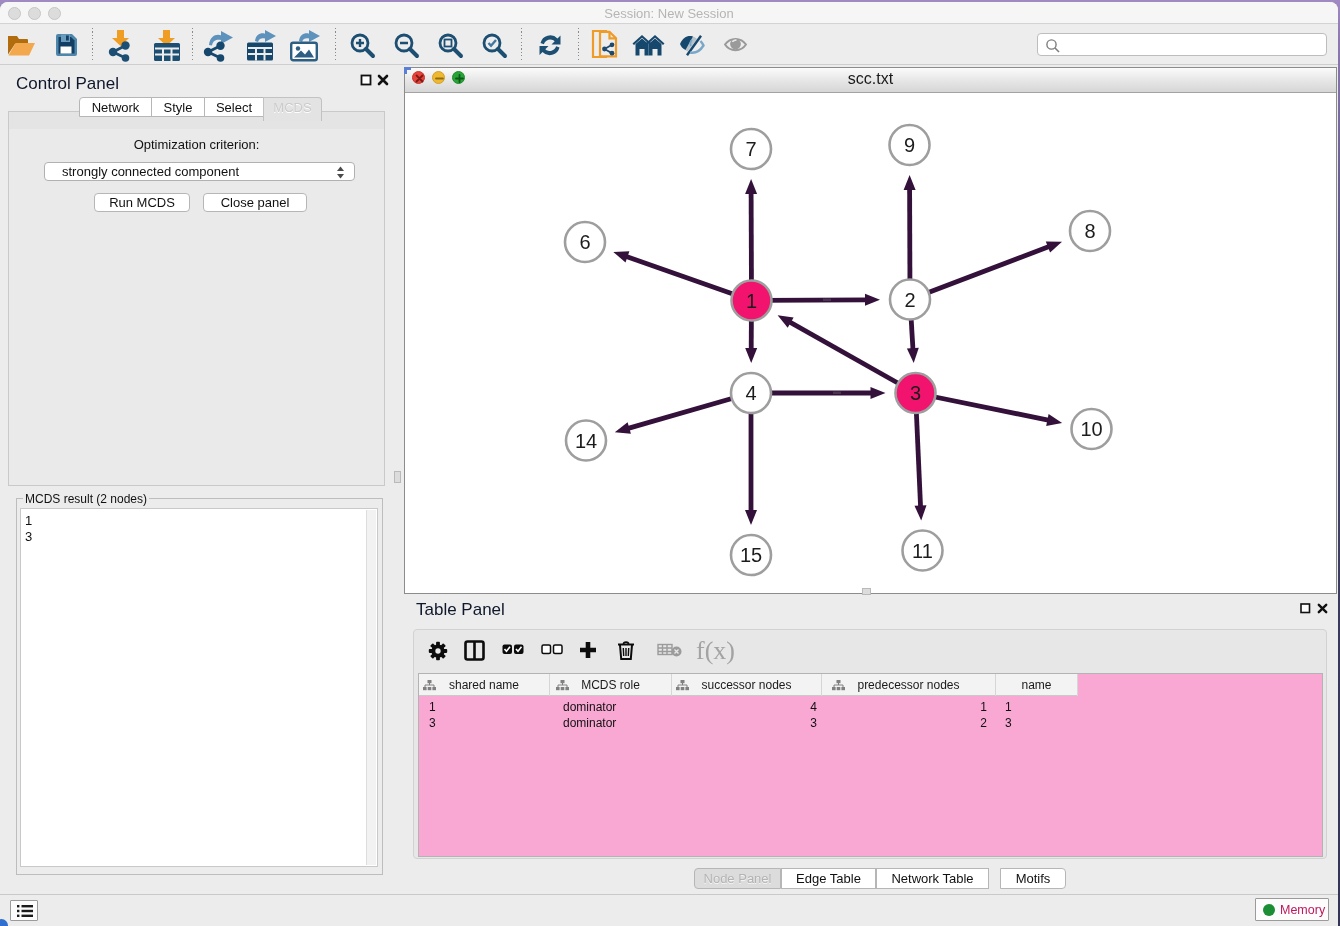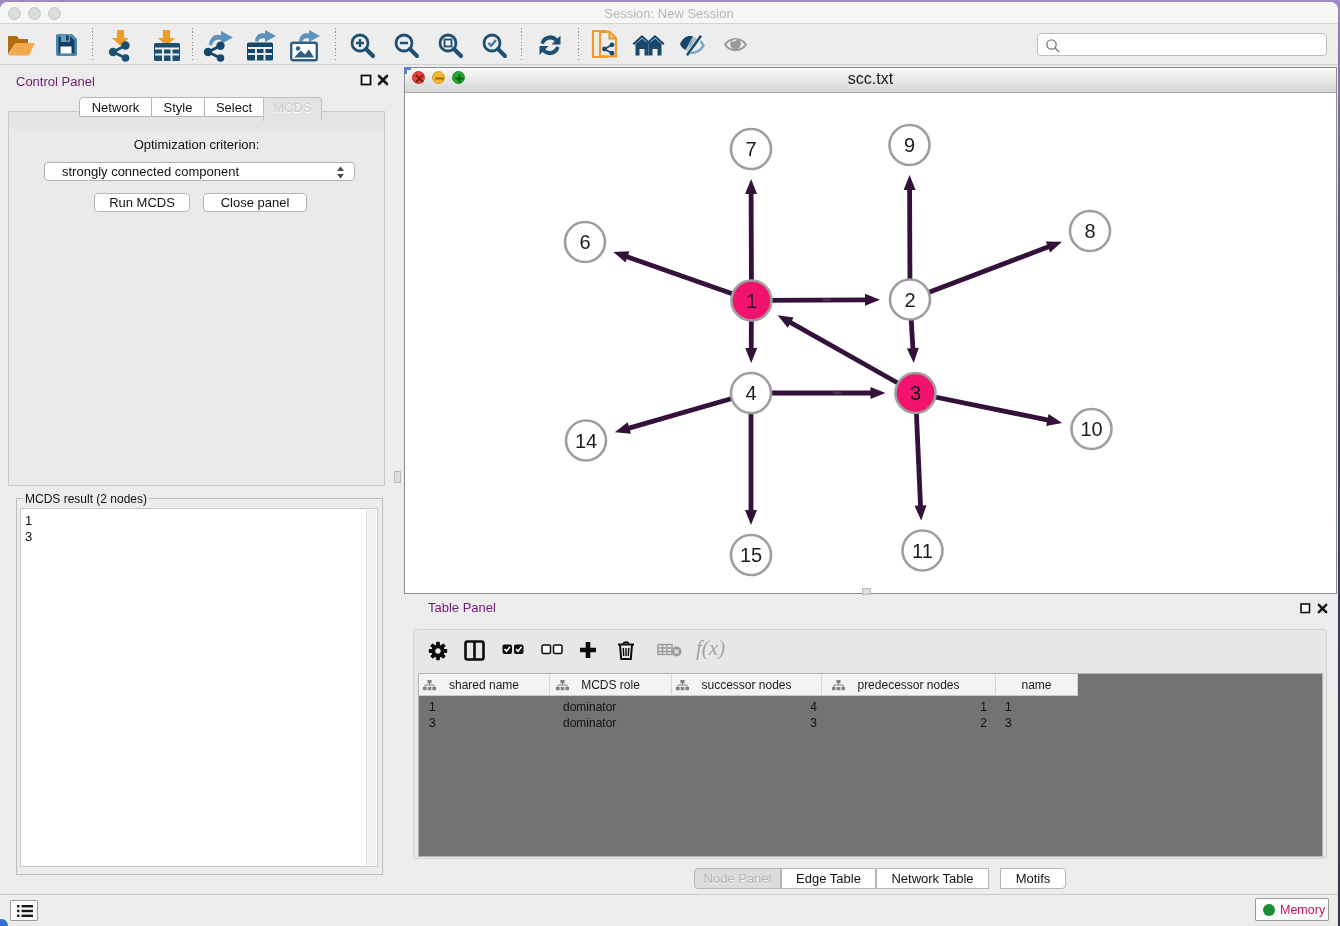--- a/index.html
+++ b/index.html
@@ -6,36 +6,36 @@
 .abs{position:absolute}
 #win{position:absolute;left:0;top:2px;width:1338px;height:924px;background:#ececec;border-radius:8px 8px 0 0;overflow:hidden}
 #titlebar{position:absolute;left:0;top:0;width:100%;height:22px;background:#f6f6f6;border-bottom:1px solid #d3d3d3}
 .tl{position:absolute;top:5px;width:13px;height:13px;border-radius:50%;background:#dcdcdc;border:1px solid #c6c6c6}
 #title{position:absolute;top:4px;width:100%;text-align:center;font-size:13px;color:#b5b5b5}
 #toolbar{position:absolute;left:0;top:23px;width:100%;height:40px;background:#ededed;border-bottom:1px solid #cecece}
 .sep{position:absolute;top:3px;height:34px;width:1px;background:repeating-linear-gradient(#8a8a8a 0 1.2px,transparent 1.2px 3.4px)}
 .ticon{position:absolute;top:0}
 #search{position:absolute;left:1037px;top:8px;width:290px;height:23px;background:#fff;border:1px solid #bdbdbd;border-radius:4px}
 #cp{position:absolute;left:0;top:63px;width:392px;height:830px}
-.ptitle{font-size:13px;color:#701a75}
+.ptitle{font-size:17px;color:#0f172a}
 .tab{position:absolute;top:0;height:20px;border:1px solid #b6b6b6;background:#fff;font-size:13px;color:#111;text-align:center;line-height:19px;z-index:3}
 #cbox{position:absolute;left:8px;top:46px;width:377px;height:375px;background:#eaeaea;border:1px solid #c9c9c9}
 #cbox .top{position:absolute;left:0;top:0;width:100%;height:17px;background:#e4e4e4}
 #dd{position:absolute;left:35px;top:50px;width:311px;height:19px;background:#fff;border:1px solid #b1b1b1;border-radius:4px;font-size:13px;color:#111;line-height:18px;padding-left:17px}
 .btn{position:absolute;top:81px;height:19px;background:#fff;border:1px solid #b6b6b6;border-radius:4px;font-size:13px;color:#111;text-align:center;line-height:18px}
 #fs{position:absolute;left:16px;top:433px;width:367px;height:377px;border:1px solid #bdbdbd}
 #fs .legend{position:absolute;left:6px;top:-7px;background:#ececec;font-size:12px;color:#111;padding:0 2px}
 #fs .inner{position:absolute;left:3px;top:9px;width:358px;height:359px;background:#fff;border:1px solid #c9c9c9}
 #fs .sbar{position:absolute;right:1px;top:1px;width:10px;height:355px;background:#f2f2f2;border-left:1px solid #ddd}
 #nw{position:absolute;left:404px;top:65px;width:933px;height:527px;border:1px solid #8c8c8c;background:#fff}
 #nwtitle{position:absolute;left:0;top:0;width:100%;height:25px;background:linear-gradient(#fbfbfb,#e9e9e9 45%,#d6d6d6);border-bottom:1px solid #a3a3a3;text-align:center;font-size:16px;color:#1a1a1a;line-height:21px}
 .mac{position:absolute;top:3px;width:13px;height:13px;border-radius:50%;line-height:13px;text-align:center}
 #tp{position:absolute;left:404px;top:595px;width:933px;height:298px}
 #tbox{position:absolute;left:9px;top:32px;width:914px;height:230px;background:#e7e7e7;border:1px solid #d2d2d2;border-radius:4px}
-#tbl{position:absolute;left:4px;top:43px;width:905px;height:184px;background:#737373;border:1px solid #b3b3b3}
+#tbl{position:absolute;left:4px;top:43px;width:905px;height:184px;background:#f9a8d4;border:1px solid #b3b3b3}
 #thead{position:absolute;left:0;top:0;width:659px;height:22px;background:#f3f3f3;border-bottom:1px solid #c9c9c9}
 .hcell{position:absolute;top:0;height:22px;border-right:1px solid #d6d6d6;font-size:12px;color:#1a1a1a;text-align:center;line-height:22px}
 .trow{position:absolute;font-size:12px;color:#111;height:16px;line-height:16px}
 .btab{position:absolute;top:0;height:21px;border:1px solid #b6b6b6;background:#fff;font-size:13px;color:#111;text-align:center;line-height:20px}
 #status{position:absolute;left:0;top:892px;width:100%;height:32px;background:#ececec;border-top:1px solid #c9c9c9}
 .sbtn{position:absolute;background:#fcfcfc;border:1px solid #9b9b9b;border-radius:1px}
 svg{display:block}
 </style></head>
 <body>
 <div id="win">
@@ -282,21 +282,21 @@
     <text x="685.0" y="149.0">8</text>
     <text x="504.5" y="63.0">9</text>
     <text x="686.5" y="347.0">10</text>
     <text x="517.5" y="468.5">11</text>
     <text x="181.0" y="358.5">14</text>
     <text x="346.0" y="473.0">15</text>
     </g>
     </svg>
   </div>
   <div id="tp">
-    <div class="ptitle abs" style="left:24px;top:3px">Table Panel</div>
+    <div class="ptitle abs" style="left:12px;top:3px">Table Panel</div>
     <svg class="abs" style="left:896px;top:6px" width="11" height="11" viewBox="0 0 11 11">
         <rect x="1" y="1" width="8.5" height="8.5" fill="#fff" stroke="#111" stroke-width="1.6"></rect>
       </svg>
     <svg class="abs" style="left:913px;top:6px" width="11" height="11" viewBox="0 0 11 11">
         <path d="M1.8 1.8 L9.2 9.2 M9.2 1.8 L1.8 9.2" stroke="#111" stroke-width="2.4" stroke-linecap="round"></path>
       </svg>
     <div id="tbox">
       <svg class="abs" style="left:14px;top:11px" width="20" height="20" viewBox="-10 -10 20 20">
         <g fill="#0c0c0c">
             <circle r="6.6"></circle>
@@ -334,21 +334,21 @@
         <path d="M6.3 8 l0.4 8 M9 8 v8 M11.7 8 l-0.4 8" stroke="#0c0c0c" stroke-width="1.4"></path>
       </svg>
       <svg class="abs" style="left:243px;top:13px" width="25" height="14" viewBox="0 0 25 14">
         <g fill="none" stroke="#9b9b9b" stroke-width="1.4">
           <rect x="1" y="1.5" width="14" height="10"></rect>
           <path d="M1 5 h14 M1 8.5 h14 M5.5 1.5 v10 M10 1.5 v10"></path>
         </g>
         <circle cx="19.5" cy="8.5" r="5" fill="#9b9b9b"></circle>
         <path d="M17.5 6.5 l4 4 M21.5 6.5 l-4 4" stroke="#e7e7e7" stroke-width="1.4"></path>
       </svg>
-      <div class="abs" style="left:282px;top:6px;font-family:'Liberation Serif',serif;font-style:italic;font-size:21px;color:#a3a3a3">f(x)</div>
+      <div class="abs" style="left:282px;top:6px;font-family:'Liberation Serif',serif;font-size:26px;color:#a3a3a3">f(x)</div>
       <div id="tbl">
         <div id="thead">
           <div class="hcell" style="left:0;width:131px"><svg class="hic" width="13" height="11" viewBox="0 0 13 11" style="position:absolute;left:4px;top:6px">
                 <g fill="#808080">
                   <rect x="4.5" y="0" width="4" height="3.2"></rect>
                   <rect x="0" y="7" width="3.6" height="3.2"></rect>
                   <rect x="4.7" y="7" width="3.6" height="3.2"></rect>
                   <rect x="9.4" y="7" width="3.6" height="3.2"></rect>
                 </g>
                 <path d="M6.5 3 V5 M2 7 V5 H11 V7" stroke="#808080" fill="none" stroke-width="1"></path>

